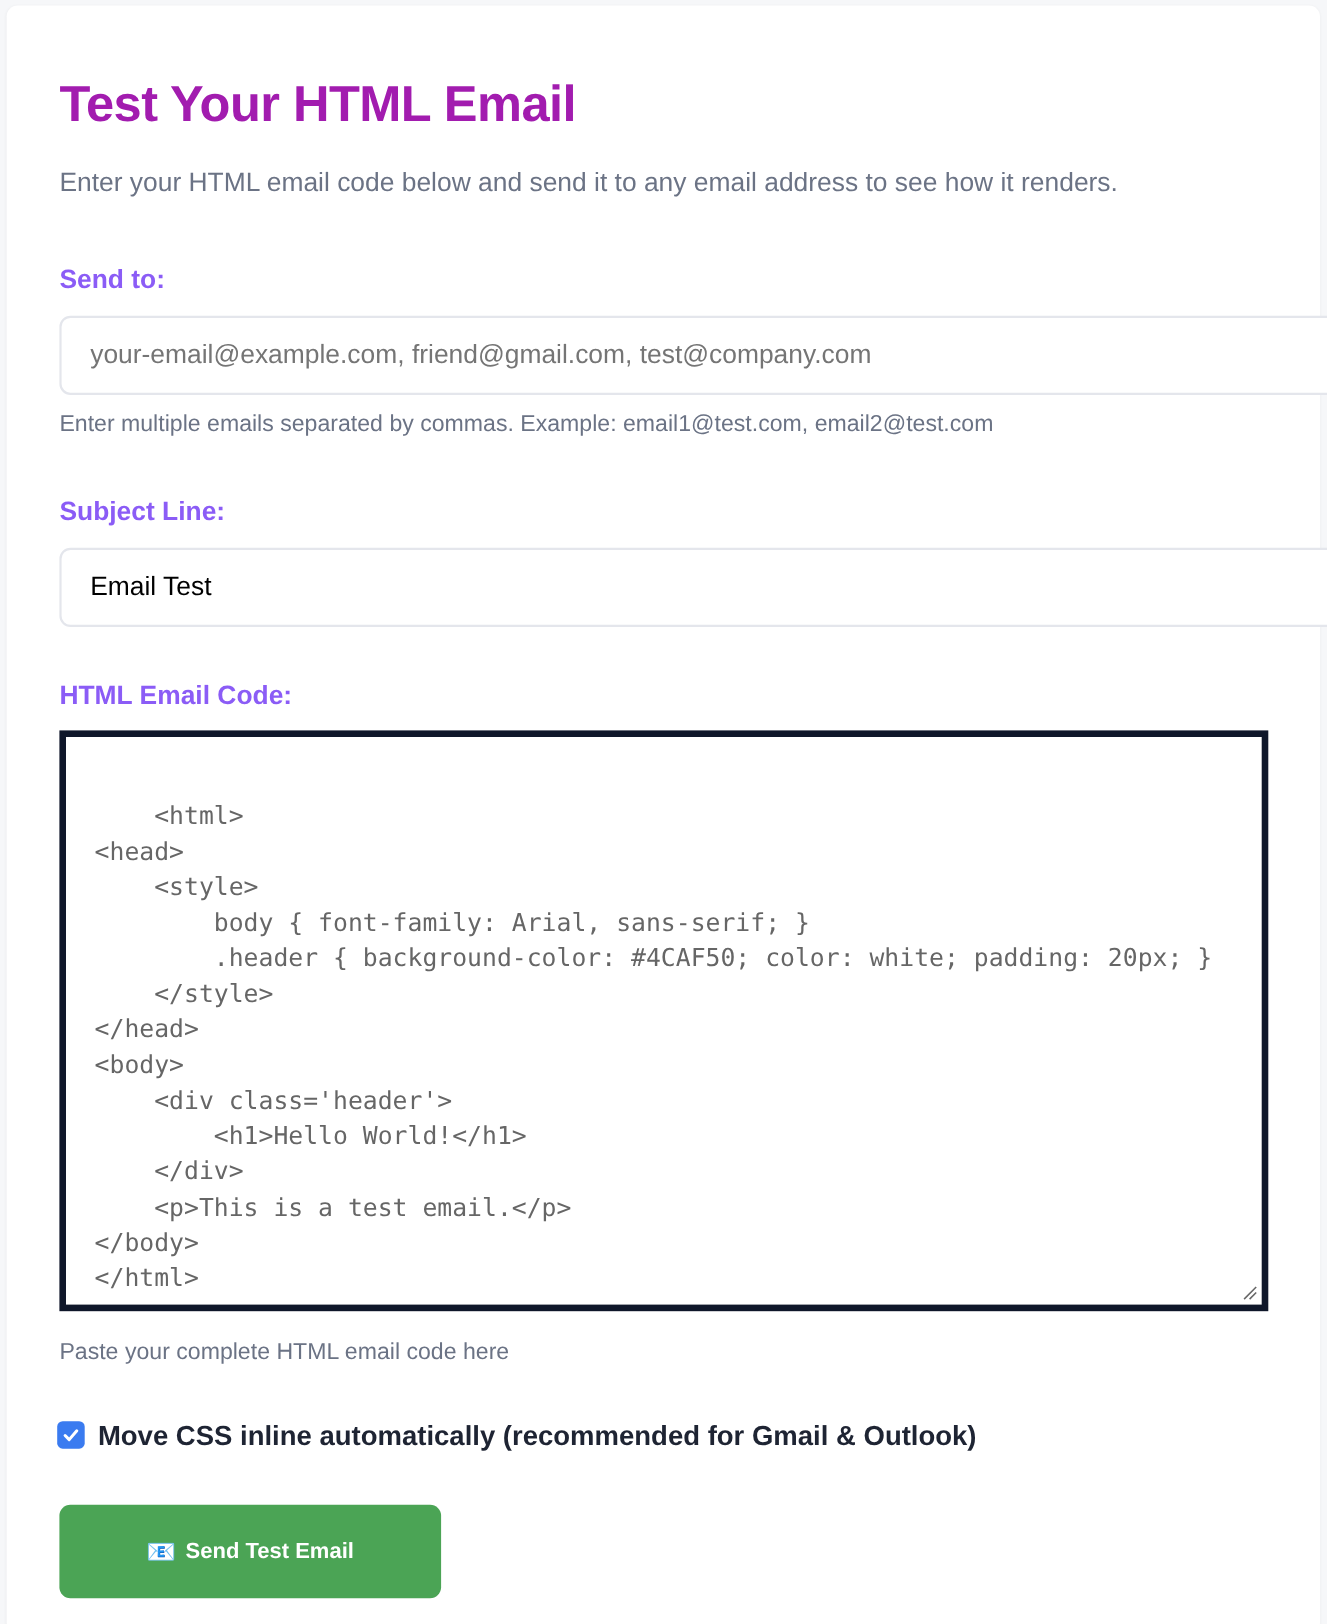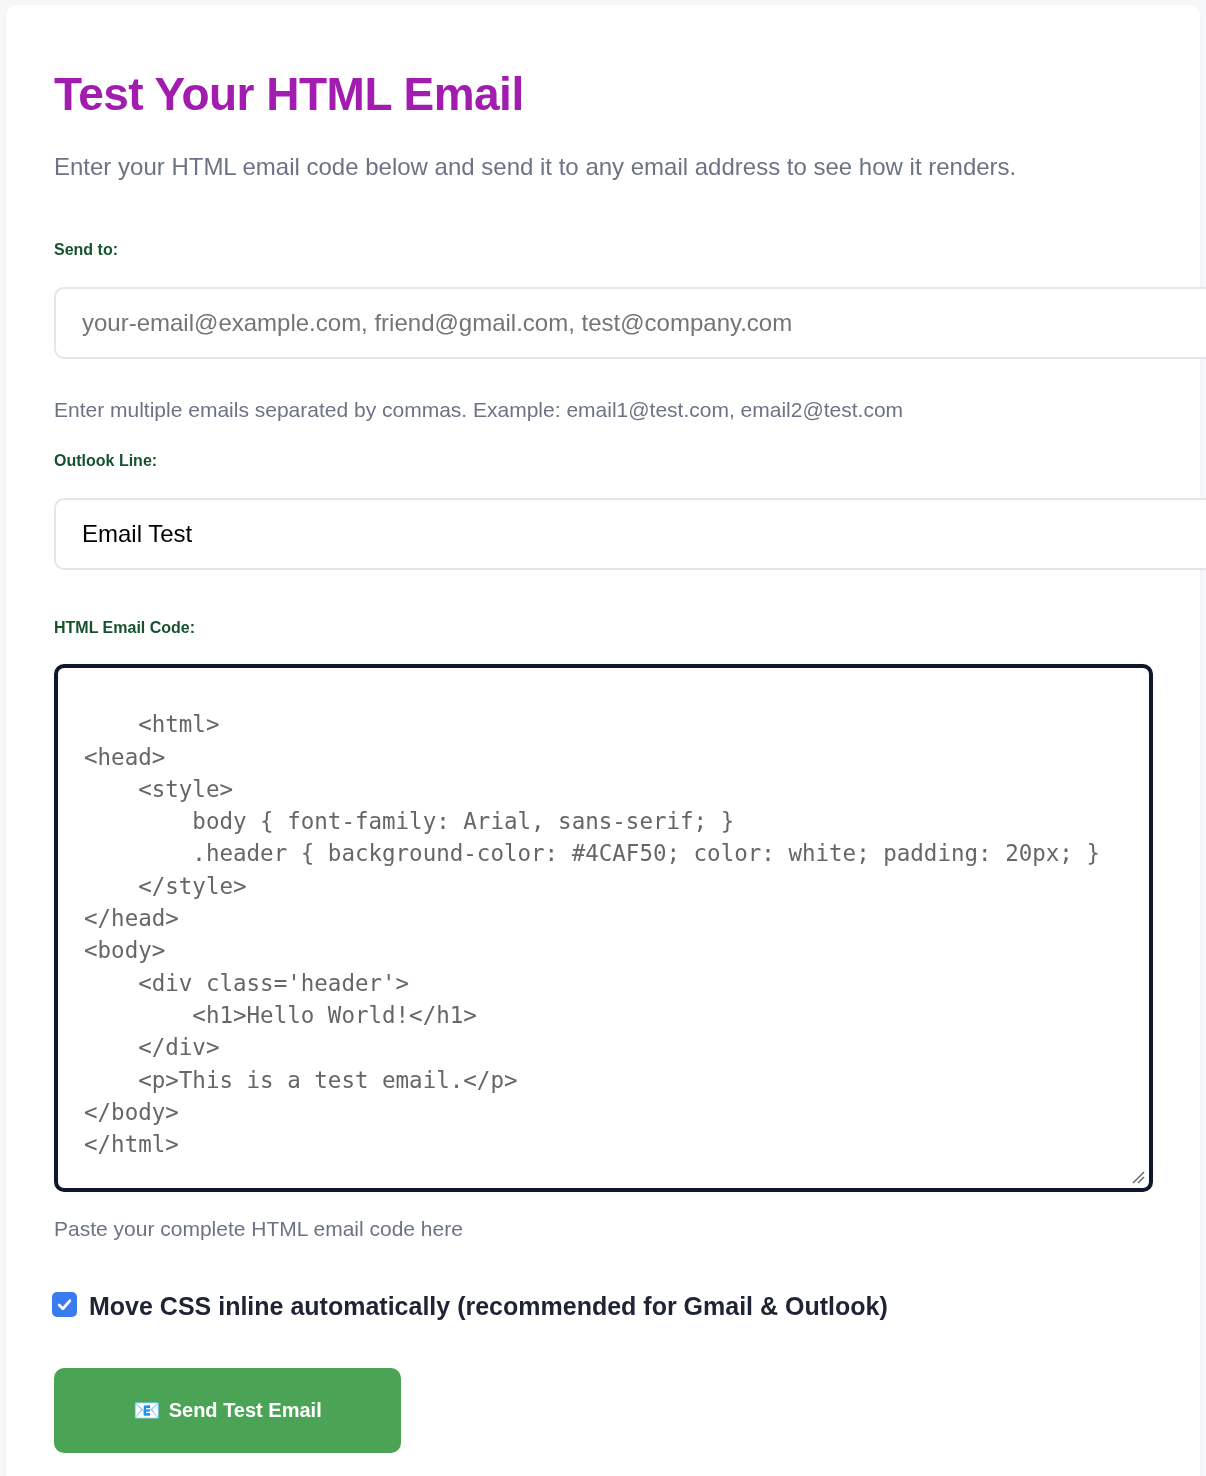--- a/index.html
+++ b/index.html
@@ -33,23 +33,23 @@
     .subtitle {
       position: absolute;
       left: 48px;
       top: 148px;
       font-size: 24px;
       color: #6b7385;
     }
     .field-label {
       position: absolute;
       left: 48px;
-      font-size: 16px;
+      font-size: 24px;
       font-weight: 700;
-      color: #14532d;
+      color: #8b5cf6;
     }
     .text-input {
       position: absolute;
       left: 48px;
       width: 1178px;
       height: 72px;
       border: 2px solid #e4e6ec;
       border-radius: 10px;
       background: #ffffff;
       padding: 0 26px;
@@ -64,24 +64,24 @@
       left: 48px;
       font-size: 21px;
       color: #6b7385;
     }
     .code-area {
       position: absolute;
       left: 48px;
       top: 659px;
       width: 1099px;
       height: 528px;
-      border: 4px solid #0f172a;
-      border-radius: 10px;
+      border: 6px solid #0f172a;
+      border-radius: 0;
       background: #ffffff;
-      padding: 8px 26px;
+      padding: 24px 26px;
       font-family: "DejaVu Sans Mono", monospace;
       font-size: 22.5px;
       line-height: 32.3px;
       color: #666666;
       white-space: pre;
       overflow: hidden;
     }
     .resize-handle {
       position: absolute;
       right: 4px;
@@ -140,23 +140,23 @@
 </head>
 <body>
 
 <div class="card">
 
   <h1 class="page-title">Test Your HTML Email</h1>
   <p class="subtitle">Enter your HTML email code below and send it to any email address to see how it renders.</p>
 
   <label class="field-label" style="top:236px;">Send to:</label>
   <input class="text-input" style="top: 282px;" type="text" placeholder="your-email@example.com, friend@gmail.com, test@company.com">
-  <div class="help-text" style="top:369px;margin-top:24px;">Enter multiple emails separated by commas. Example: email1@test.com, email2@test.com</div>
+  <div class="help-text" style="top:369px;">Enter multiple emails separated by commas. Example: email1@test.com, email2@test.com</div>
 
-  <label class="field-label" style="top:447px;">Outlook Line:</label>
+  <label class="field-label" style="top:447px;">Subject Line:</label>
   <input class="text-input" style="top: 493px;" type="text" value="Email Test">
 
   <label class="field-label" style="top:614px;">HTML Email Code:</label>
   <div class="code-area">
     <span>&lt;html&gt;
 &lt;head&gt;
     &lt;style&gt;
         body { font-family: Arial, sans-serif; }
         .header { background-color: #4CAF50; color: white; padding: 20px; }
     &lt;/style&gt;

